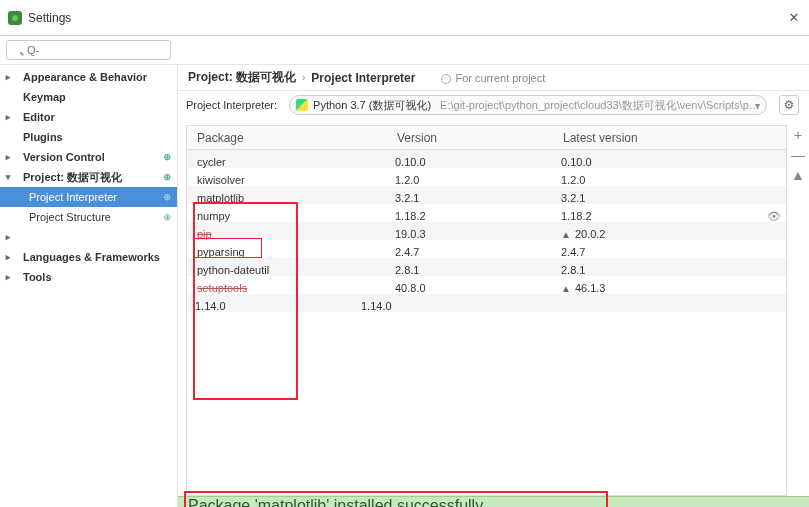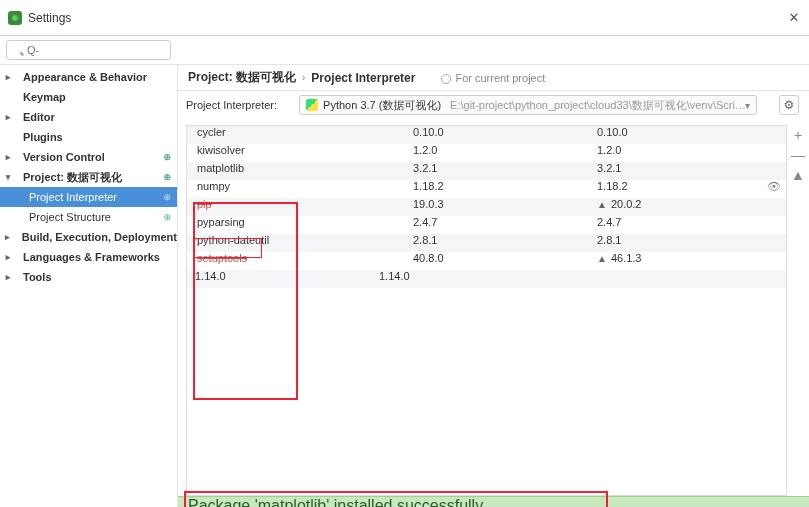--- a/index.html
+++ b/index.html
@@ -30,37 +30,37 @@
     .item-link { color: #5a9; font-size: 9px; margin-left: auto; margin-right: 6px; }
     .tree-item.selected .item-link { color: #cde; }
 
     .content { flex: 1; display: flex; flex-direction: column; position: relative; }
     .breadcrumb { height: 26px; display: flex; align-items: center; padding: 0 10px; gap: 6px; border-bottom: 1px solid #e5e5e5; }
     .crumb { font-weight: bold; font-size: 12px; }
     .crumb-sep { color: #888; font-size: 10px; }
     .for-project { color: #888; font-size: 11px; margin-left: 20px; display: flex; align-items: flex-end; gap: 4px; }
     .reset-icon { display: inline-block; width: 10px; height: 10px; border: 1px solid #aaa; border-radius: 50%; position: relative; }
 
-    .interpreter-row { height: 28px; display: flex; align-items: center; padding: 0 10px 0 8px; gap: 22px; }
+    .interpreter-row { height: 28px; display: flex; align-items: center; padding: 0 10px 0 8px; gap: 12px; }
     .interp-label { font-size: 11px; }
-    .interp-select { flex: 1; height: 20px; border: 1px solid #ccc; border-radius: 3px; display: flex; align-items: center; padding: 0 6px; gap: 5px; background: #fafafa; font-size: 11px; position: relative; }
+    .interp-select { flex: 1; height: 20px; border: 1px solid #ccc; border-radius: 10px; display: flex; align-items: center; padding: 0 6px; gap: 5px; background: #fafafa; font-size: 11px; position: relative; }
     .py-icon { width: 12px; height: 12px; background: linear-gradient(135deg, #3d7 50%, #fd4 50%); border-radius: 2px; }
     .interp-path { color: #999; margin-left: 4px; flex: 1; overflow: hidden; text-overflow: ellipsis; white-space: nowrap; }
     .interp-select::after { content: '▾'; color: #888; font-size: 10px; position: absolute; right: 6px; }
     .gear-btn { width: 20px; height: 20px; border: 1px solid #ccc; border-radius: 3px; display: flex; align-items: center; justify-content: center; cursor: pointer; color: #666; }
 
     .table-wrap { flex: 1; display: flex; margin: 6px 0 0 8px; position: relative; }
     .table-container { flex: 1; border: 1px solid #ddd; overflow: hidden; }
     .table-header { display: flex; height: 24px; border-bottom: 1px solid #ddd; align-items: center; background: #fafafa; }
     .th { padding-left: 10px; font-size: 12px; color: #555; }
     .th1 { width: 200px; }
     .th2 { width: 166px; }
     .th3 { flex: 1; }
     .table-body { }
-    .table-row { display: flex; height: 18px; align-items: flex-start; font-size: 11px; gap: 18px; }
+    .table-row { display: flex; height: 18px; align-items: flex-end; font-size: 11px; }
     .table-row.alt { background: #f5f5f8; }
     .td1 { width: 200px; padding-left: 10px; }
     .td2 { width: 166px; padding-left: 8px; }
     .td3 { flex: 1; padding-left: 8px; display: flex; align-items: center; gap: 4px; }
     .strikethrough { text-decoration: line-through; color: #b55; }
     .upgrade-arrow { color: #666; font-size: 10px; }
     .eye-icon { position: absolute; right: 28px; color: #888; font-size: 11px; }
     
     .table-actions { width: 22px; display: flex; flex-direction: column; align-items: center; gap: 4px; padding-top: 2px; }
     .action-btn { width: 16px; height: 16px; display: flex; align-items: center; justify-content: center; color: #888; cursor: pointer; font-size: 14px; }
@@ -123,21 +123,20 @@
       <div class="tree-item level-1 selected">
         <span class="item-label">Project Interpreter</span>
         <span class="item-link">⊕</span>
       </div>
       <div class="tree-item level-1">
         <span class="item-label">Project Structure</span>
         <span class="item-link">⊕</span>
       </div>
       <div class="tree-item bold">
         <span class="expand-icon">▸</span>
-        <span class="item-label">Build, Execution, Deployment</span>
       </div>
       <div class="tree-item bold">
         <span class="expand-icon">▸</span>
         <span class="item-label">Languages &amp; Frameworks</span>
       </div>
       <div class="tree-item bold">
         <span class="expand-icon">▸</span>
         <span class="item-label">Tools</span>
       </div>
     </div>
@@ -158,20 +157,25 @@
       <div class="interp-select">
         <span class="py-icon"></span>
         <span>Python 3.7 (数据可视化)</span>
         <span class="interp-path">E:\git-project\python_project\cloud33\数据可视化\venv\Scripts\python.exe</span>
       </div>
       <div class="gear-btn">⚙</div>
     </div>
 
     <div class="table-wrap">
       <div class="table-container">
+        <div class="table-header">
+          <div class="th th1">Package</div>
+          <div class="th th2">Version</div>
+          <div class="th th3">Latest version</div>
+        </div>
         <div class="table-body" id="table-body">
             <div class="table-row alt">
               <div class="td1">cycler</div>
               <div class="td2">0.10.0</div>
               <div class="td3">
                 <span>0.10.0</span>
               </div>
             </div>
             <div class="table-row">
               <div class="td1">kiwisolver</div>

